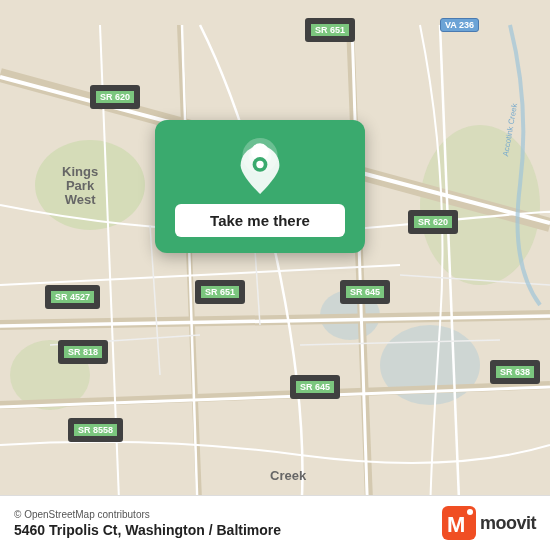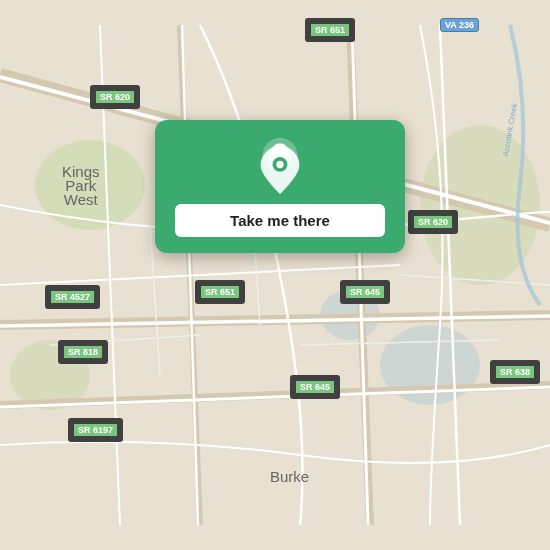--- a/index.html
+++ b/index.html
@@ -33,21 +33,21 @@
       top: 0; left: 0;
       width: 100%;
       height: 100%;
     }
 
     
     #popup-card {
       position: absolute;
       top: 120px;
       left: 155px;
-      width: 250px;
+      width: 210px;
       background-color: #3aaa6e;
       border-radius: 12px;
       display: flex;
       flex-direction: column;
       align-items: center;
       padding: 18px 20px 16px 20px;
       box-shadow: 0 4px 16px rgba(0,0,0,0.3);
       z-index: 10;
     }
 
@@ -139,23 +139,23 @@
     .road-badge-blue {
       background: #6ba3d6;
       border: 1px solid #4a7ab0;
       color: #fff;
       text-align: right;
     }
 
     
     .area-label {
       position: absolute;
-      font-size: 15px;
+      font-size: 13px;
       color: #666;
-      font-weight: 400;
+      font-weight: 700;
       text-align: center;
       z-index: 5;
       pointer-events: none;
     }
   </style>
 </head>
 <body>
 
 <div id="map-container">
   <div id="map-bg"></div>
@@ -209,37 +209,53 @@
   <div class="road-badge road-badge-green" style="top:18px;left:305px;">SR 651</div>
   <div class="road-badge road-badge-blue" style="top:18px;left:440px;">VA 236</div>
   <div class="road-badge road-badge-green" style="top:85px;left:90px;">SR 620</div>
   <div class="road-badge road-badge-green" style="top:210px;left:408px;">SR 620</div>
   <div class="road-badge road-badge-green" style="top:280px;left:195px;">SR 651</div>
   <div class="road-badge road-badge-green" style="top:280px;left:340px;">SR 645</div>
   <div class="road-badge road-badge-green" style="top:375px;left:290px;">SR 645</div>
   <div class="road-badge road-badge-green" style="top:285px;left:45px;">SR 4527</div>
   <div class="road-badge road-badge-green" style="top:340px;left:58px;">SR 818</div>
   <div class="road-badge road-badge-green" style="top:360px;left:490px;">SR 638</div>
-  <div class="road-badge road-badge-green" style="top:418px;left:68px;">SR 6197</div>
+  <div class="road-badge road-badge-green" style="top:418px;left:68px;">SR 8558</div>
 
   <div class="area-label" style="top:165px;left:62px;line-height:14px;">Kings<br>Park<br>West</div>
-  <div class="area-label" style="top:468px;left:270px;">Burke</div>
+  <div class="area-label" style="top:468px;left:270px;">Creek</div>
 
   <div id="popup-card">
 
     <svg id="pin-icon" viewBox="0 0 44 50" fill="none">
       <circle cx="22" cy="20" r="20" fill="white" opacity="0.25"></circle>
       <circle cx="22" cy="20" r="13" fill="white" opacity="0.4"></circle>
       <circle cx="22" cy="20" r="7" fill="white"></circle>
       <path d="M22 33 Q 24 28 28 24 A 10 10 0 1 0 16 24 Q 20 28 22 33Z" fill="white"></path>
 
     </svg>
 
     <svg style="width:42px;height:48px;margin-bottom:10px;margin-top:-48px;" viewBox="0 0 42 52">
       <path d="M21 0 C9.4 0 0 9.4 0 21 C0 32 21 52 21 52 C21 52 42 32 42 21 C42 9.4 32.6 0 21 0Z" fill="white" opacity="0.9"></path>
       <circle cx="21" cy="20" r="8" fill="#3aaa6e"></circle>
       <circle cx="21" cy="20" r="4" fill="white"></circle>
     </svg>
 
     <button id="take-me-there-btn">Take me there</button>
   </div>
 
+  <div id="bottom-bar">
+    <div id="bottom-left">
+      <span id="osm-attribution">© OpenStreetMap contributors</span>
+      <span id="address-line">5460 Tripolis Ct, Washington / Baltimore</span>
+    </div>
+    <div id="moovit-logo">
+
+      <svg width="34" height="34" viewBox="0 0 34 34">
+        <rect width="34" height="34" rx="6" fill="#f04e23"></rect>
+        <text x="5" y="26" font-size="22" font-weight="bold" fill="white" font-family="Arial">M</text>
+
+        <circle cx="28" cy="6" r="3" fill="white"></circle>
+      </svg>
+      <span id="moovit-text">moovit</span>
+    </div>
+  </div>
 </div>
 
 </body></html>

